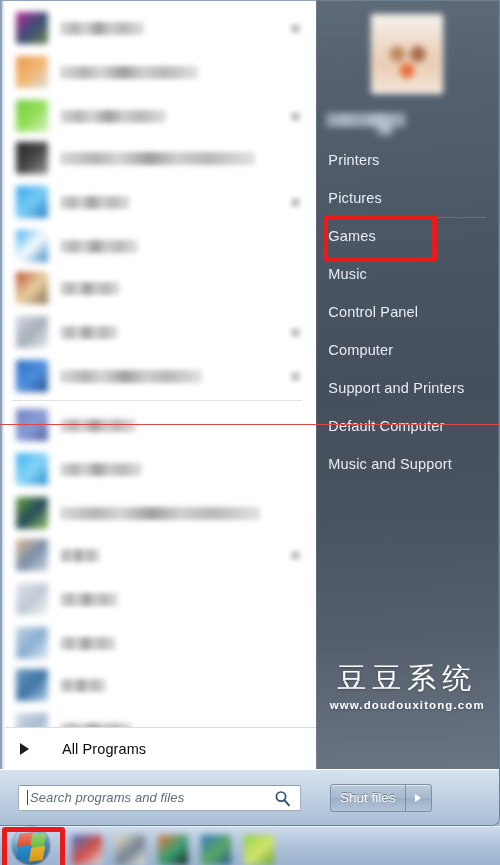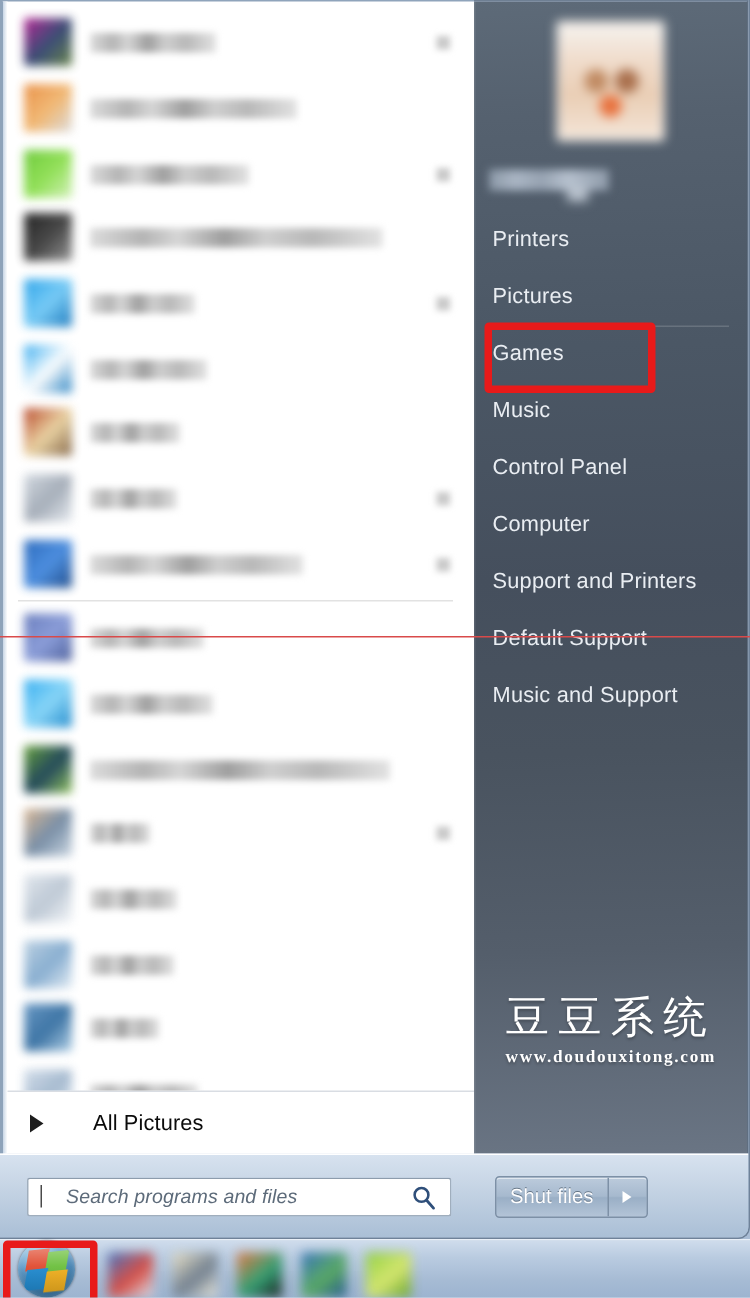--- a/index.html
+++ b/index.html
@@ -236,21 +236,21 @@
   }
   #watermark .wm-cn {
     font-family: "DejaVu Sans", sans-serif;
     font-size: 29px;
     color: #ffffff;
     letter-spacing: 6px;
     text-shadow: 0 1px 2px rgba(0,0,0,.28);
     line-height: 1.1;
   }
   #watermark .wm-url {
-    font-family: Liberation Serif, serif;
+    font-family: Liberation Sans, sans-serif;
     font-weight: bold;
     font-size: 11.5px;
     color: #ffffff;
     letter-spacing: 1.1px;
     margin-top: 4px;
     text-shadow: 0 1px 2px rgba(0,0,0,.28);
   }
 
   
   #menu-footer {
@@ -274,21 +274,21 @@
     border-radius: 2px;
     display: flex;
     align-items: center;
   }
   #search-caret {
     width: 1px; height: 15px;
     background: #4a4a4a;
     margin-left: 8px;
   }
   #search-input-text {
-    margin-left: 16px;
+    margin-left: 2px;
     font-style: italic;
     font-size: 13px;
     color: #5d6b7a;
     letter-spacing: .1px;
     text-align: right;
   }
   #search-icon {
     position: absolute;
     right: 9px;
     top: 4px;
@@ -485,41 +485,41 @@
               <span class="mfu-label" style="width: 46px;"></span>
             </div>
             <div class="mfu-item tall">
               <span class="mfu-icon" style="background: linear-gradient(135deg, rgb(207, 219, 232) 0%, rgb(159, 181, 204) 52%, rgb(234, 241, 247) 100%);"></span>
               <span class="mfu-label" style="width: 72px;"></span>
             </div>
           </div>
 
         <div id="all-programs-row">
           <span class="ap-arrow"></span>
-          <span class="ap-text">All Pictures</span>
+          <span class="ap-text">All Programs</span>
         </div>
       </div>
 
       <div id="right-pane">
 
         <div id="user-avatar-wrap">
           <div id="user-avatar"></div>
         </div>
 
         <div id="user-name"></div>
 
         <div id="places-list">
             <div class="place">Printers</div>
             <div class="place">Pictures</div>
             <div class="place group-top">Games</div>
             <div class="place">Music</div>
             <div class="place">Control Panel</div>
             <div class="place">Computer</div>
             <div class="place">Support and Printers</div>
-            <div class="place">Default Support</div>
+            <div class="place">Default Computer</div>
             <div class="place">Music and Support</div>
           </div>
 
         <div id="cp-highlight"></div>
 
         <div id="watermark">
           <div class="wm-cn">豆豆系统</div>
           <div class="wm-url">www.doudouxitong.com</div>
         </div>
 

